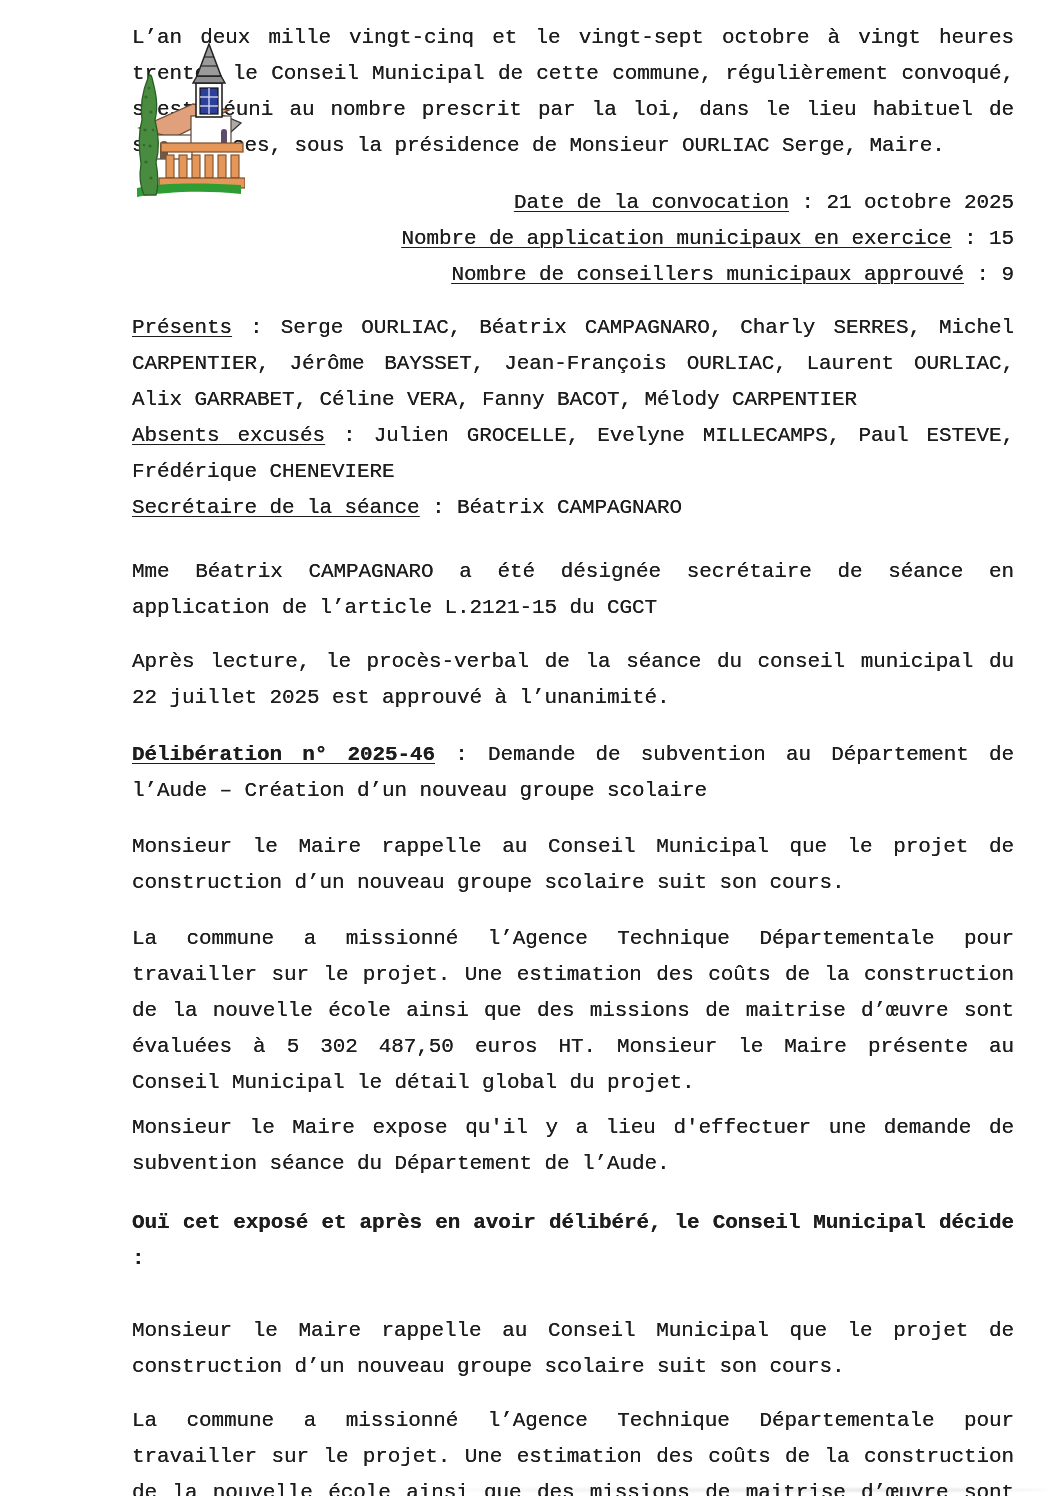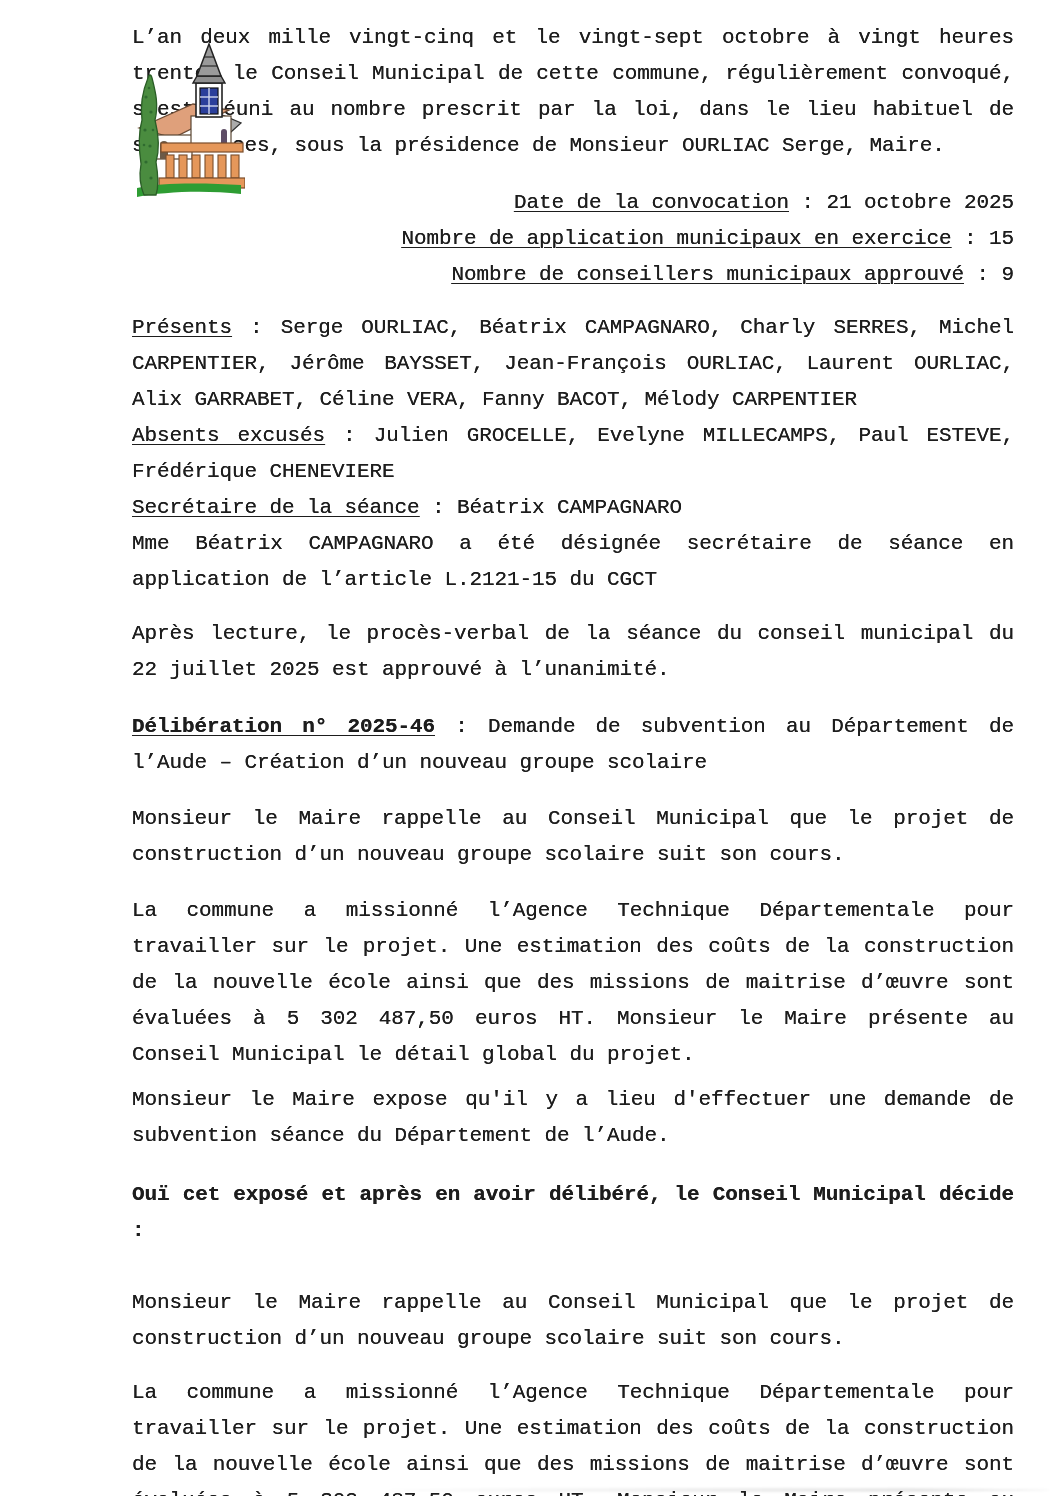--- a/index.html
+++ b/index.html
@@ -58,21 +58,21 @@
   .content {
     margin: 20px 44px 0 132px;
     font-size: 21px;
     line-height: 36px;
     text-align: justify;
     letter-spacing: -0.1px;
     font-family: Liberation Mono, monospace;
   }
   .content p { margin: 0 0 19px 0; }
   p.mb9  { margin-bottom: 9px; }
-  p.mb12 { margin-bottom: 0; }
+  p.mb12 { margin-bottom: 28px; }
   p.mb16 { margin-bottom: 16px; }
   p.mb18 { margin-bottom: 18px; }
   p.mb20 { margin-bottom: 20px; }
   p.mb21 { margin-bottom: 21px; }
   p.mb23 { margin-bottom: 23px; }
   p.mb24 { margin-bottom: 36px; }
   p.meta-line { margin-bottom: 0; text-align: right; }
   p.meta-last { margin-bottom: 17px; }
   .u {
     text-decoration: underline;

